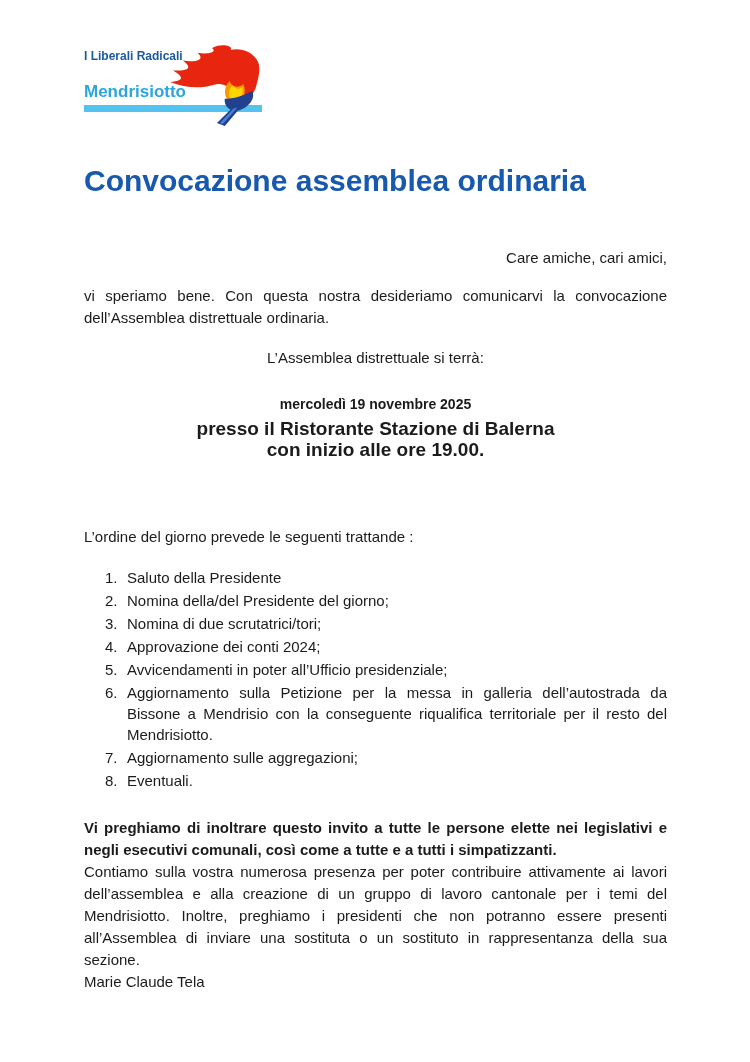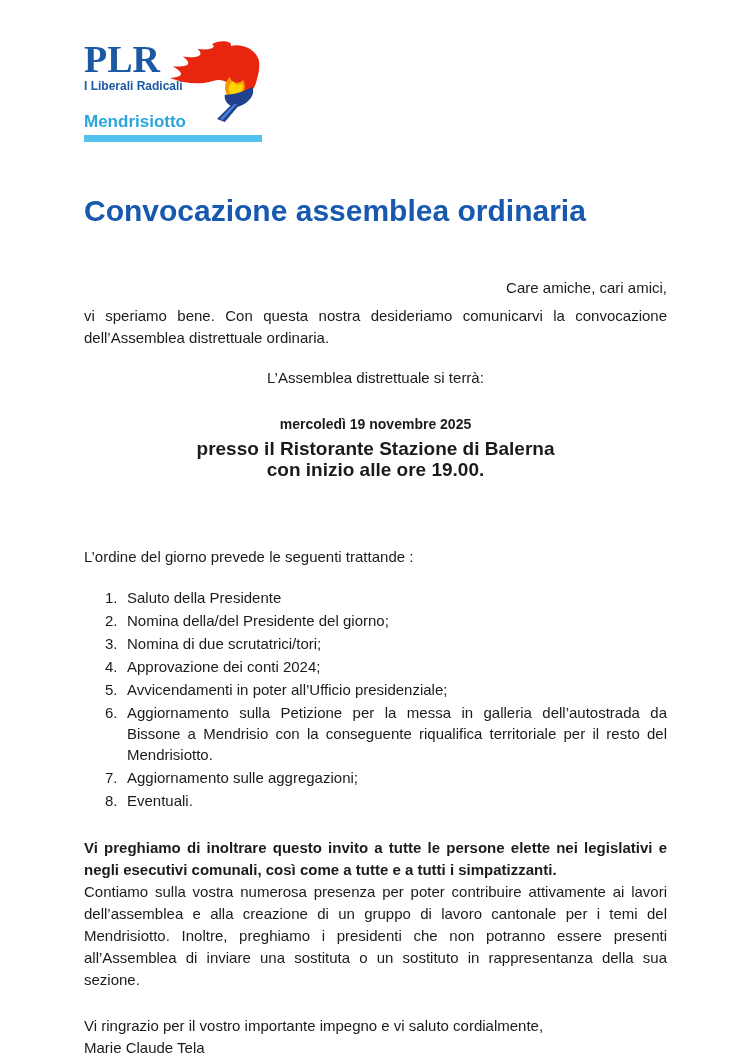--- a/index.html
+++ b/index.html
@@ -66,21 +66,21 @@
   .title {
     margin: 52px 0 16px 0;
     font-size: 30px;
     line-height: 34px;
     font-weight: bold;
     color: var(--title-blue, #1759AE);
   }
   .p { margin: 0; line-height: 22px; }
   .just { text-align: justify; }
   .salutation { margin-top: 49px; text-align: right; }
-  .intro { margin-top: 6px; }
+  .intro { margin-top: 16px; }
   .announcement { margin-top: 18px; text-align: center; }
   .event { margin-top: 22px; text-align: center; font-weight: bold; }
   .event-date { font-size: 14px; line-height: 27px; }
   .event-line { font-size: 19px; line-height: 21px; }
   .agenda-intro { margin-top: 66px; }
   .agenda {
     margin: 19px 0 0 0;
     padding: 0;
     list-style: none;
     counter-reset: item;
@@ -111,21 +111,20 @@
       <path class="f-red" d="M93,20 C90,9 77,2 64,5 C67,1 55,-2 45,3 C50,7 43,10 30,8
                C38,15 30,18 15,16 C26,24 20,27 5,26 C19,34 13,37 2,38
                C17,44 33,45 46,41 C55,38 63,42 66,49 C61,54 63,60 70,62
                C81,59 89,50 91,39 C93,32 94,26 93,20 Z"></path>
       <path class="f-orange" d="M64,60 C57,54 56,44 63,37 C65,43 72,45 77,40 C81,49 77,58 68,61 Z"></path>
       <path class="f-yellow" d="M66,58 C61,53 61,46 66,41 C68,45 73,46 76,43 C78,50 74,56 68,58 Z"></path>
       <path class="f-navy" d="M58,55 C66,55 78,52 86,47 C90,54 83,64 72,67 C63,69 57,62 58,55 Z"></path>
       <polygon class="f-navy" points="64,66 75,63 58,83 50,80"></polygon>
       <polygon class="f-light" points="67,65 71,64 56,81 53,80"></polygon>
     </svg>
-    <div class="logo-plr">PLR</div>
     <div class="logo-line1">I Liberali Radicali</div>
     <div class="logo-line2">Mendrisiotto</div>
     <div class="logo-bar"></div>
   </header>
 
   <h1 class="title">Convocazione assemblea ordinaria</h1>
 
   <p class="p salutation">Care amiche, cari amici,</p>
 
   <p class="p just intro">vi speriamo bene. Con questa nostra desideriamo comunicarvi la convocazione dell’Assemblea distrettuale ordinaria.</p>
@@ -147,16 +146,15 @@
     <li>Approvazione dei conti 2024;</li>
     <li>Avvicendamenti in poter all’Ufficio presidenziale;</li>
     <li>Aggiornamento sulla Petizione per la messa in galleria dell’autostrada da Bissone a Mendrisio con la conseguente riqualifica territoriale per il resto del Mendrisiotto.</li>
     <li>Aggiornamento sulle aggregazioni;</li>
     <li>Eventuali.</li>
   </ol>
 
   <p class="p just request-bold">Vi preghiamo di inoltrare questo invito a tutte le persone elette nei legislativi e negli esecutivi comunali, così come a tutte e a tutti i simpatizzanti.</p>
   <p class="p just">Contiamo sulla vostra numerosa presenza per poter contribuire attivamente ai lavori dell’assemblea e alla creazione di un gruppo di lavoro cantonale per i temi del Mendrisiotto. Inoltre, preghiamo i presidenti che non potranno essere presenti all’Assemblea di inviare una sostituta o un sostituto in rappresentanza della sua sezione.</p>
 
-  <p class="p closing">Vi ringrazio per il vostro importante impegno e vi saluto cordialmente,</p>
   <p class="p signature">Marie Claude Tela</p>
 
 </div>
 
 </body></html>

